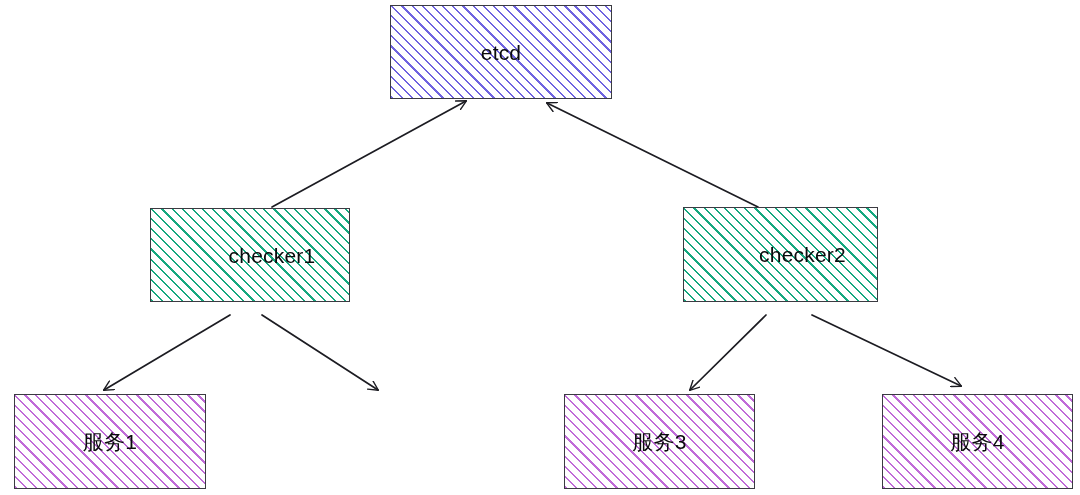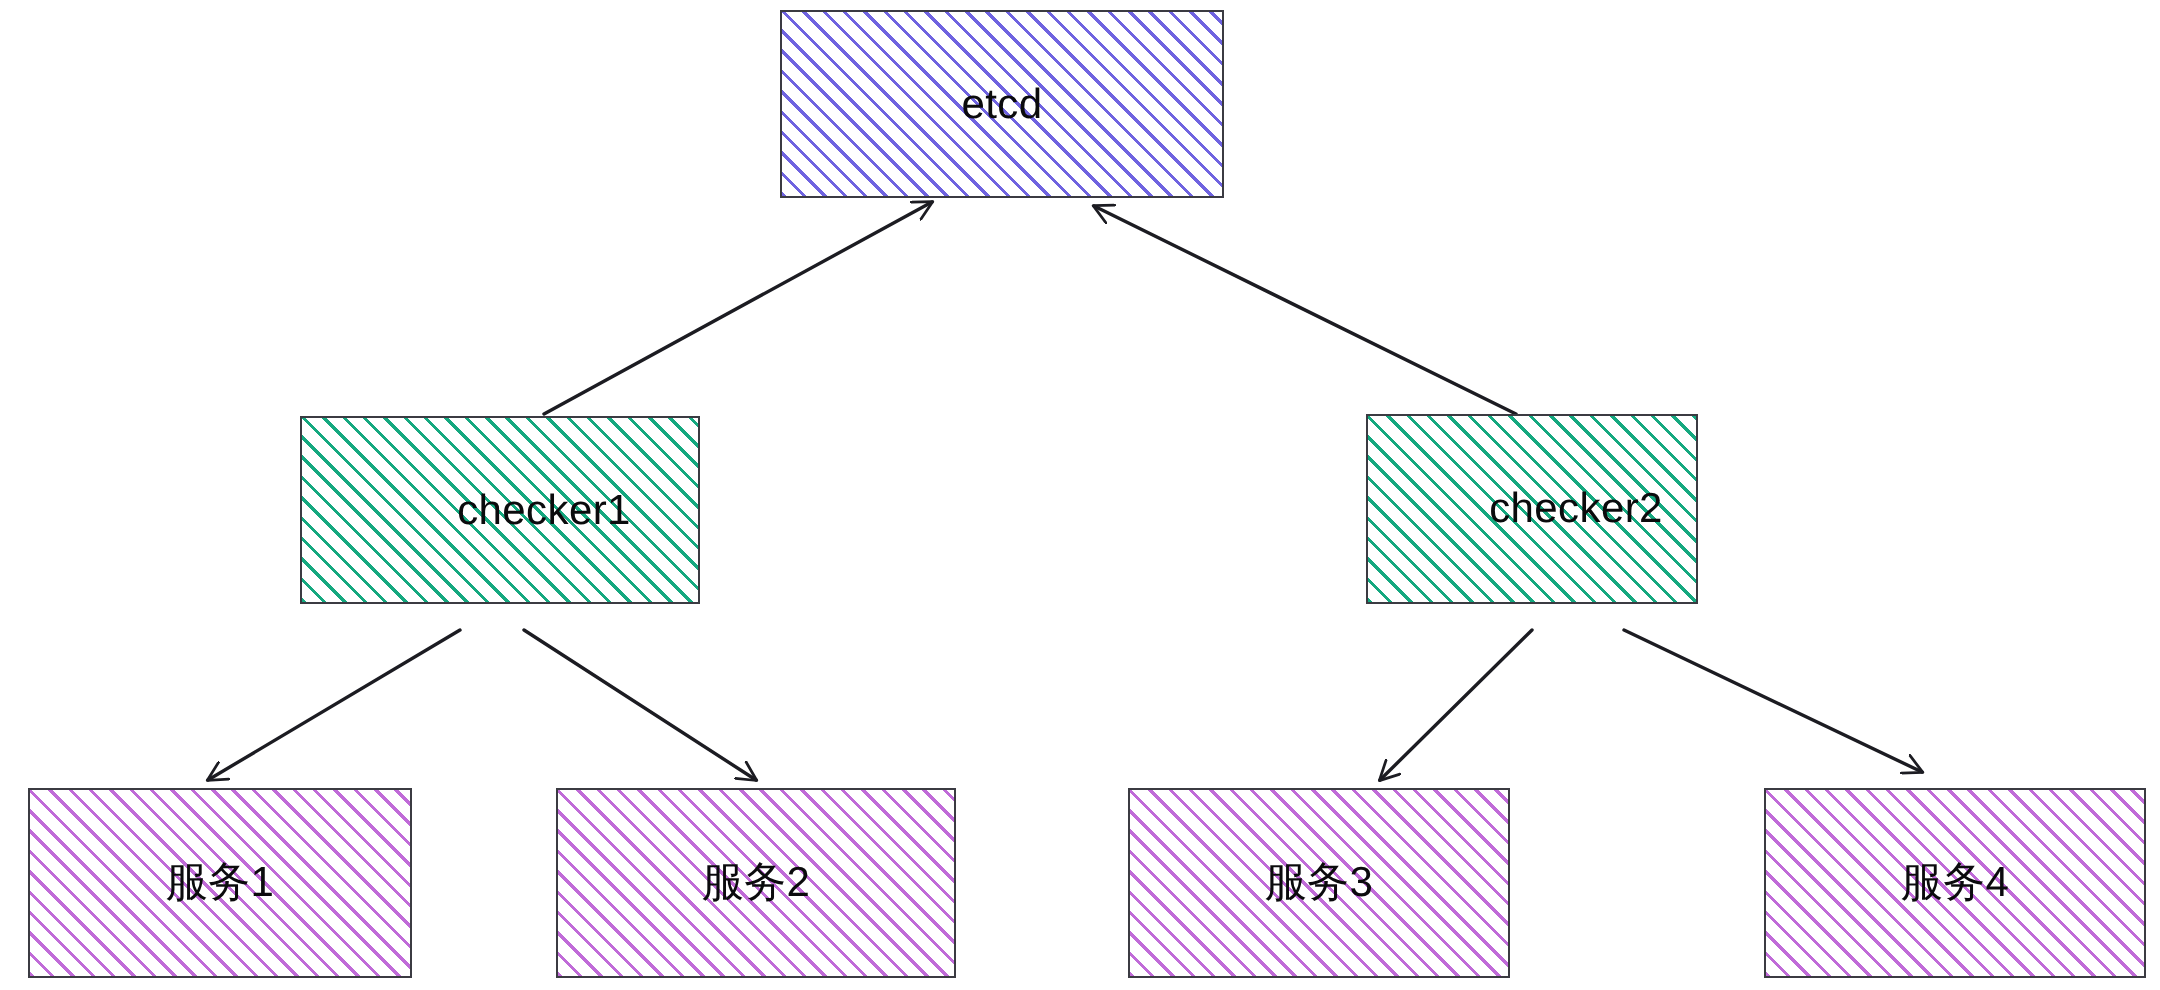--- a/index.html
+++ b/index.html
@@ -93,31 +93,28 @@
   </svg>
 
   <div class="node fill-etcd" style="left:390px; top:5px; width:222px; height:94px;">
     <span class="node-label">etcd</span>
   </div>
 
   <div class="node fill-checker" style="left:150px; top:208px; width:200px; height:94px;">
     <span class="node-label">checker1</span>
   </div>
 
-  <div class="node fill-checker" style="left:683px; top:207px; width:166px; height:95px;">
+  <div class="node fill-checker" style="left:683px; top:207px; width:195px; height:95px;">
     <span class="node-label">checker2</span>
   </div>
 
   <div class="node fill-service" style="left:14px; top:394px; width:192px; height:95px;">
     <span class="node-label">服务1</span>
   </div>
 
-  <div class="node fill-service" style="left:278px; top:394px; width:200px; height:95px;">
-    <span class="node-label">服务2</span>
-  </div>
 
   <div class="node fill-service" style="left:564px; top:394px; width:191px; height:95px;">
     <span class="node-label">服务3</span>
   </div>
 
   <div class="node fill-service" style="left:882px; top:394px; width:191px; height:95px;">
     <span class="node-label">服务4</span>
   </div>
 
 </div>

